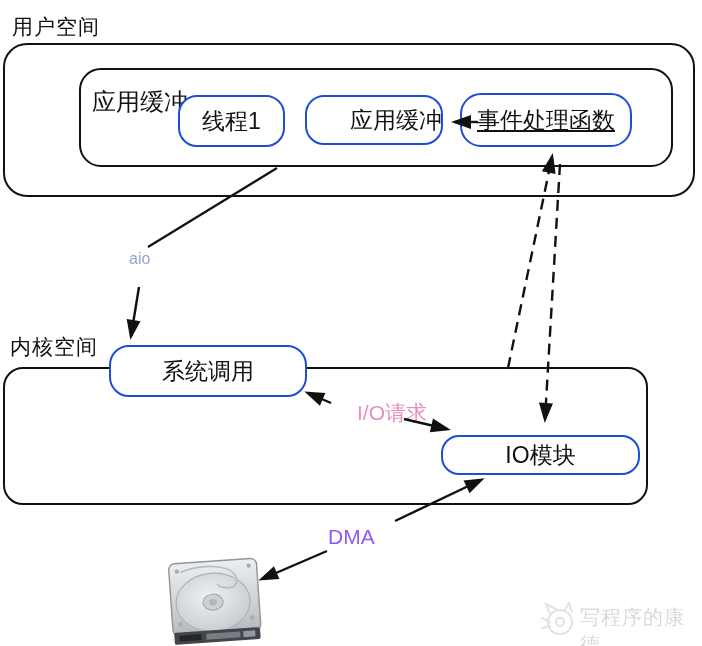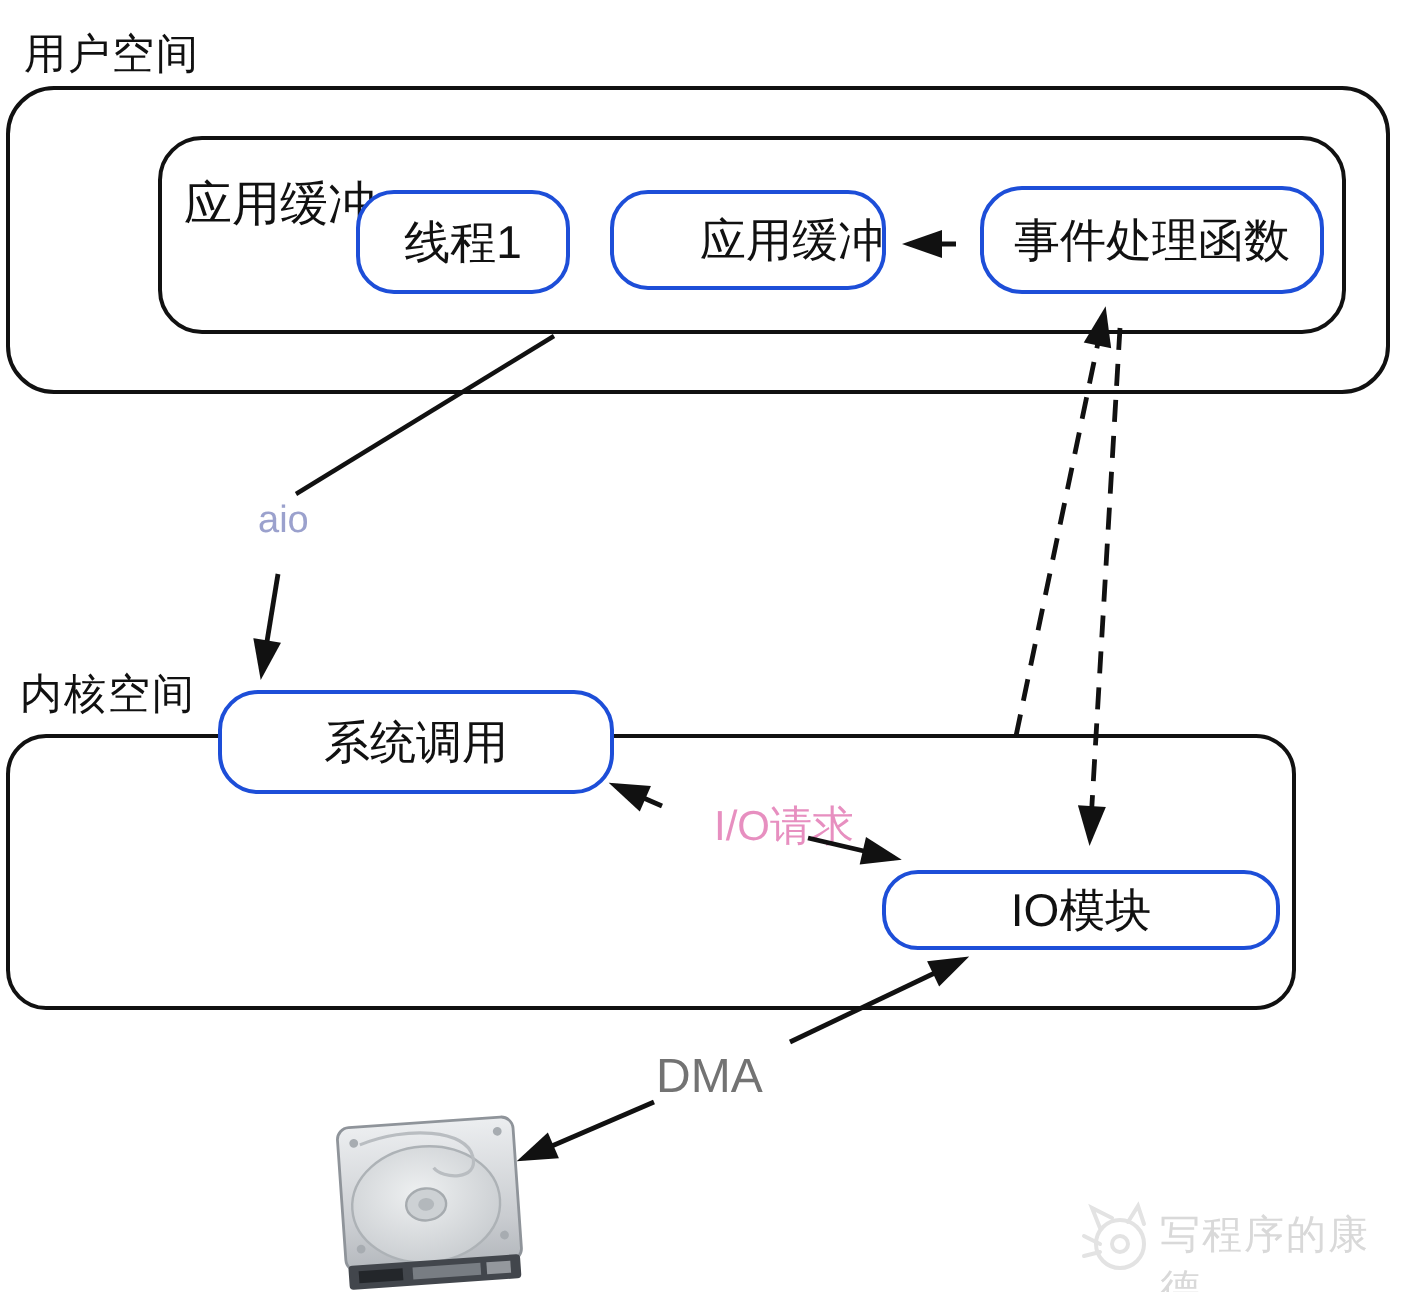--- a/index.html
+++ b/index.html
@@ -13,23 +13,23 @@
     position:absolute;border:2px solid #111;border-radius:24px;background:#ffffff;
     box-sizing:border-box;
   }
   .pill{
     position:absolute;border:2px solid #1d4ed8;border-radius:19px;background:#ffffff;
     box-sizing:border-box;display:flex;align-items:center;justify-content:center;
     font-size:23px;color:#111;white-space:nowrap;
   }
   .app-label{font-size:24px;color:#111;}
   .edge-label{position:absolute;white-space:nowrap;}
-  .edge-label.aio{font-size:19px;color:#9ba1cd;}
+  .edge-label.aio{font-size:16px;color:#9ba1cd;}
   .edge-label.ioreq{font-size:21px;color:#e78fc0;margin-left:28px;}
-  .edge-label.dma{font-size:24px;color:#737373;}
+  .edge-label.dma{font-size:21px;color:#8b5cf6;}
   .overlay{position:absolute;left:0;top:0;pointer-events:none;}
   .watermark{
     position:absolute;left:580px;top:604px;font-size:20px;color:#d9d9d9;
     letter-spacing:1px;text-shadow:0 1px 0 #ffffff;
   }
 </style>
 </head>
 <body>
 
 <div class="canvas">
@@ -41,21 +41,21 @@
 
   <div class="frame" style="left:79px;top:68px;width:594px;height:99px;border-radius:22px;"></div>
   <div class="abs app-label" style="left:92px;top:86px;">应用缓冲</div>
 
   <div class="pill" style="left:178px;top:95px;width:107px;height:52px;">
     <span>线程1</span>
   </div>
   <div class="pill" style="left:305px;top:95px;width:138px;height:50px;padding-left:44px;">
     <span>应用缓冲</span>
   </div>
-  <div class="pill" style="left:490px;top:93px;width:172px;height:54px;border-radius:21px;">
+  <div class="pill" style="left:460px;top:93px;width:172px;height:54px;border-radius:21px;text-decoration:underline;">
     <span>事件处理函数</span>
   </div>
 
   <div class="frame" style="left:3px;top:367px;width:645px;height:138px;border-radius:20px;"></div>
 
   <div class="pill" style="left:109px;top:345px;width:198px;height:52px;border-radius:20px;">
     <span>系统调用</span>
   </div>
   <div class="pill" style="left:441px;top:435px;width:199px;height:40px;border-radius:18px;font-size:23px;">
     <span>IO模块</span>

